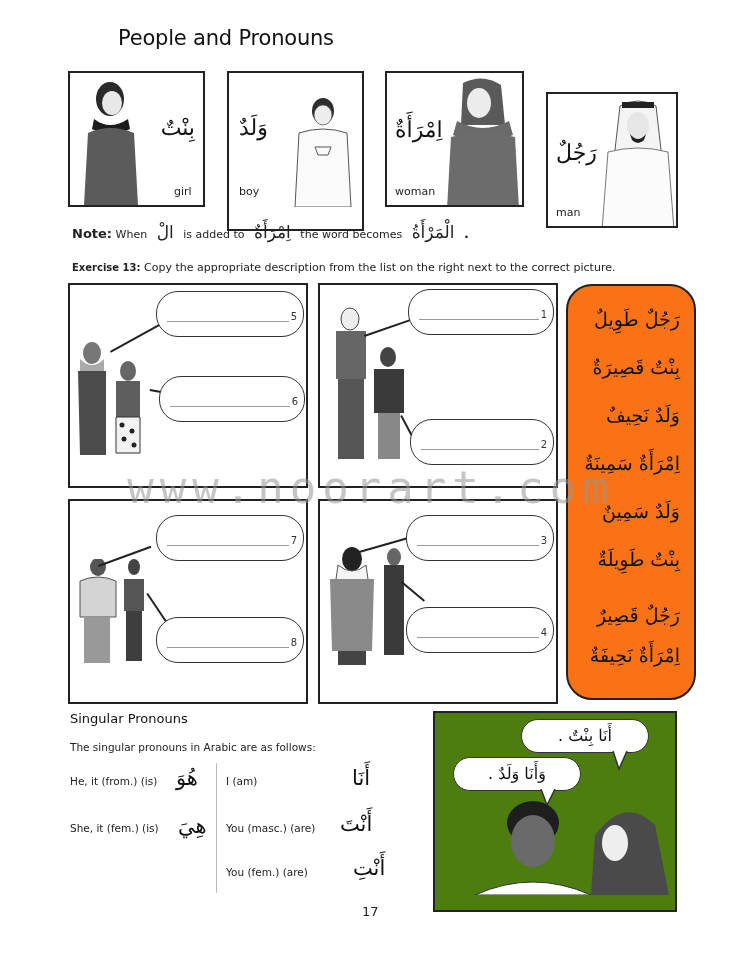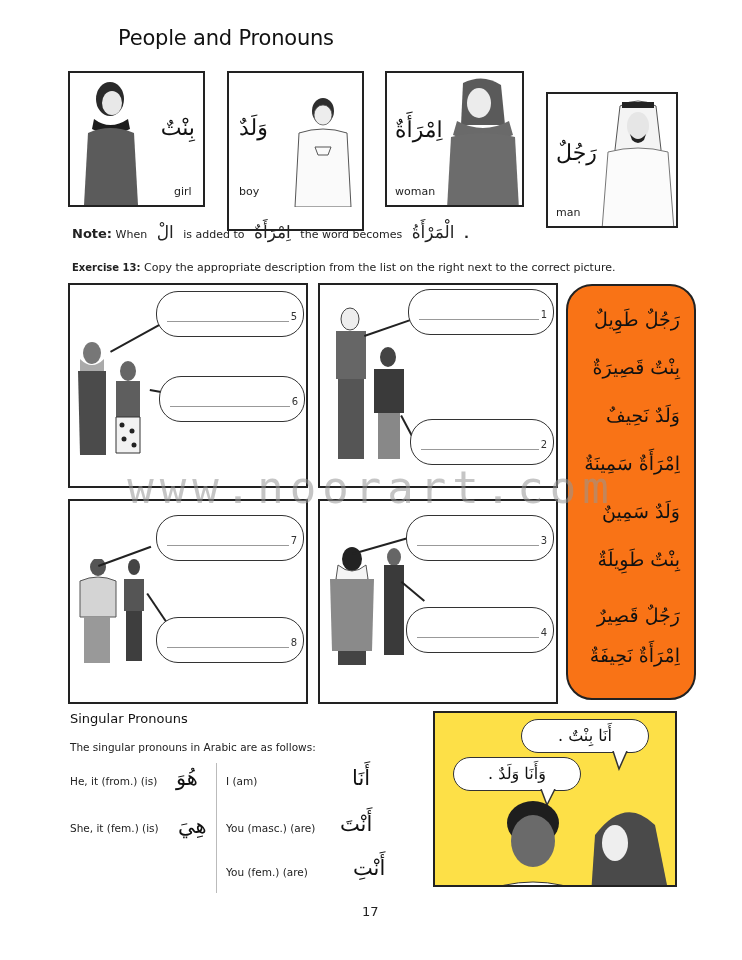--- a/index.html
+++ b/index.html
@@ -22,21 +22,21 @@
   .answer-pill .num { position: absolute; right: 6px; bottom: 14px; font-size: 10px; color: #333; }
   .connector { position: absolute; height: 1.5px; background: #222; transform-origin: 0 0; }
   .word-list { left: 566px; top: 284px; width: 130px; height: 416px; border: 2px solid #222; border-radius: 26px; background: #f97316; }
   .word-list .item { position: absolute; right: 14px; font-family: "DejaVu Serif", serif; font-size: 19px; direction: rtl; color: #111; white-space: nowrap; }
   .watermark { left: 0; top: 462px; width: 742px; text-align: center; font-family: "DejaVu Sans Mono", monospace; font-size: 44px; letter-spacing: 6px; color: rgba(150,150,150,0.55); pointer-events: none; white-space: nowrap; }
   .section-h { left: 70px; top: 711px; font-size: 13px; color: #111; }
   .section-sub { left: 70px; top: 741px; font-size: 10.5px; color: #222; }
   .pron-en { position: absolute; font-size: 10.5px; color: #222; white-space: nowrap; }
   .pron-ar { position: absolute; font-family: "DejaVu Serif", serif; font-size: 21px; direction: rtl; color: #111; }
   .vdivider { left: 216px; top: 763px; width: 1px; height: 130px; background: #bbb; }
-  .dialog { left: 433px; top: 711px; width: 244px; height: 176px; border: 2px solid #222; background: #fde047; overflow: hidden; }
+  .dialog { left: 433px; top: 711px; width: 244px; height: 201px; border: 2px solid #222; background: #4d7c0f; overflow: hidden; }
   .bubble { position: absolute; border: 1.5px solid #333; border-radius: 18px; background: #fff; font-family: "DejaVu Serif", serif; font-size: 16px; direction: rtl; text-align: center; color: #111; }
   .page-num { left: 362px; top: 904px; font-size: 13px; color: #222; }
 </style>
 </head>
 <body>
 
 <div class="abs title">People and Pronouns</div>
 
 <div class="abs vocab-card" style="left:68px;top:71px;width:137px;height:136px;">
   <svg class="figure" width="70" height="132" style="left:6px;top:4px;" viewBox="0 0 70 132">

